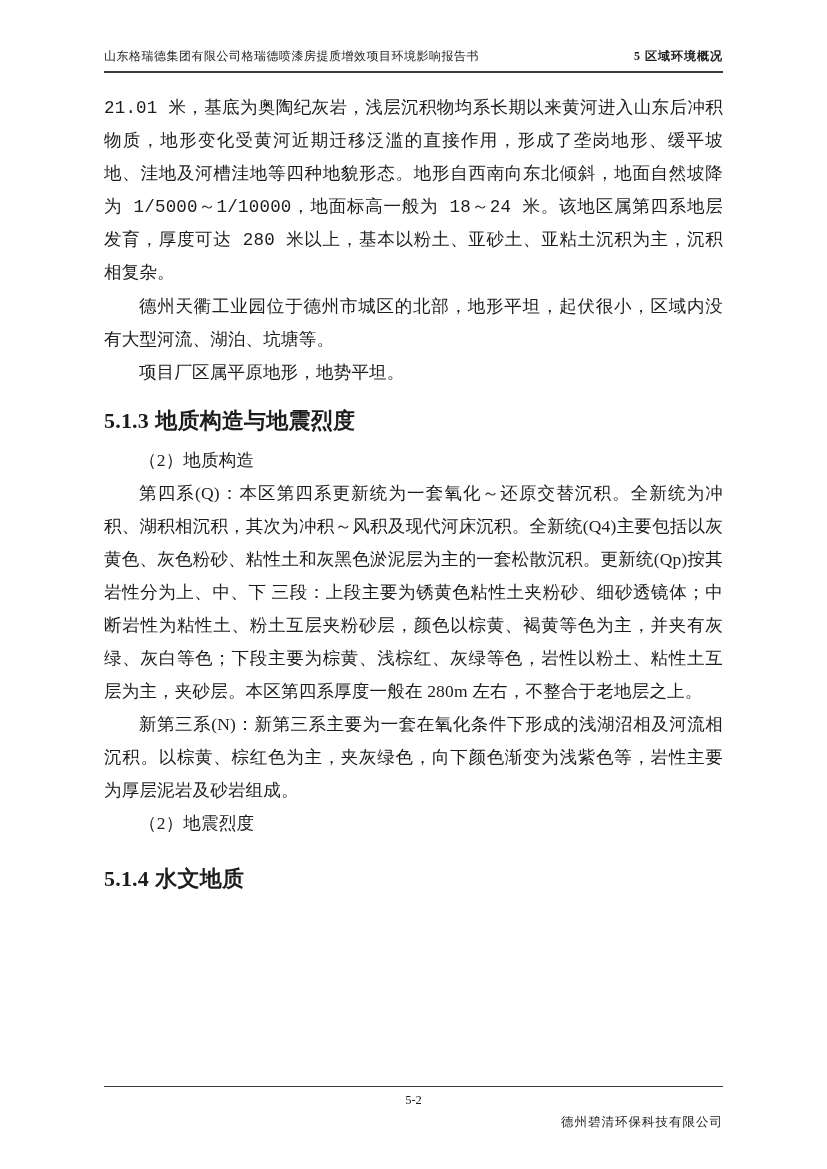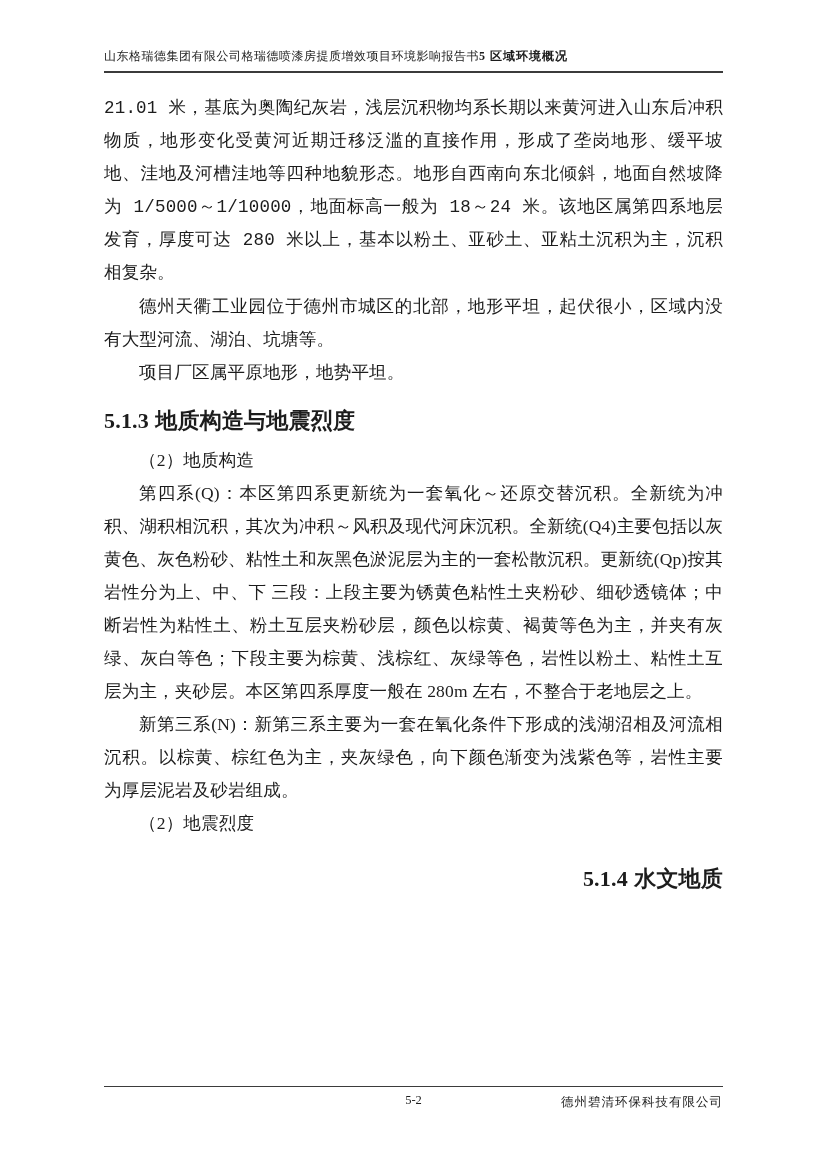--- a/index.html
+++ b/index.html
@@ -19,21 +19,21 @@
   }
   .content-col {
     position: absolute;
     left: 104px;
     width: 619px;
   }
   
   .page-header {
     top: 48px;
     display: flex;
-    justify-content: flex-start;
+    justify-content: space-between;
     align-items: flex-end;
     font-size: 12px;
     line-height: 16px;
     padding-bottom: 7px;
     border-bottom: 2px solid #3b3b3b;
   }
   .page-header .hdr-left { font-weight: normal; letter-spacing: 0.5px; }
   .page-header .hdr-right { font-weight: bold; letter-spacing: 1px; white-space: nowrap; }
   
   .page-body {
@@ -51,41 +51,42 @@
     line-height: 33px;
     text-align: left;
     margin-top: 15px;
     margin-bottom: 7px;
     font-family: "Liberation Sans", "DejaVu Sans", sans-serif;
   }
   h2.sec-heading .sec-num {
     font-family: "Liberation Serif", "DejaVu Serif", serif;
     font-weight: bold;
   }
-  h2.sec-heading.last { margin-top: 22px; margin-bottom: 12px; text-align: right; }
+  h2.sec-heading.last { margin-top: 22px; margin-bottom: 12px; }
   .sub-item { text-indent: 2em; }
   
   .page-footer {
     top: 1086px;
     border-top: 1.5px solid #3b3b3b;
     padding-top: 7px;
     font-size: 12.5px;
     line-height: 16px;
     position: absolute;
   }
   .page-footer .page-num {
     position: absolute;
     left: 0; right: 0;
     top: 5px;
     text-align: center;
   }
   .page-footer .company {
     display: block;
     text-align: right;
     letter-spacing: 1px;
+    margin-top: 20px;
   }
 </style>
 </head>
 <body>
 
 <div class="page">
 
   <div class="content-col page-header">
     <span class="hdr-left">山东格瑞德集团有限公司格瑞德喷漆房提质增效项目环境影响报告书</span>
     <span class="hdr-right">5 区域环境概况</span>

